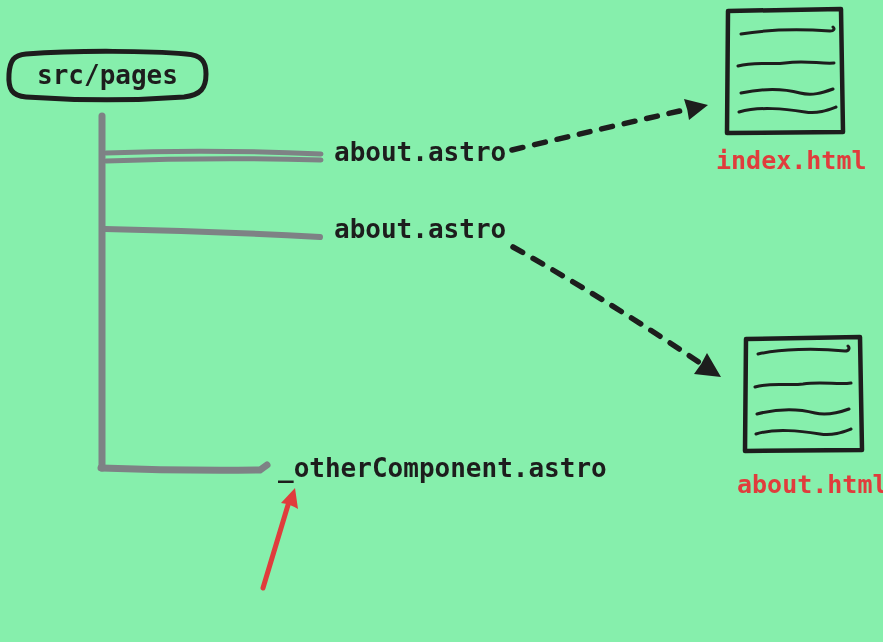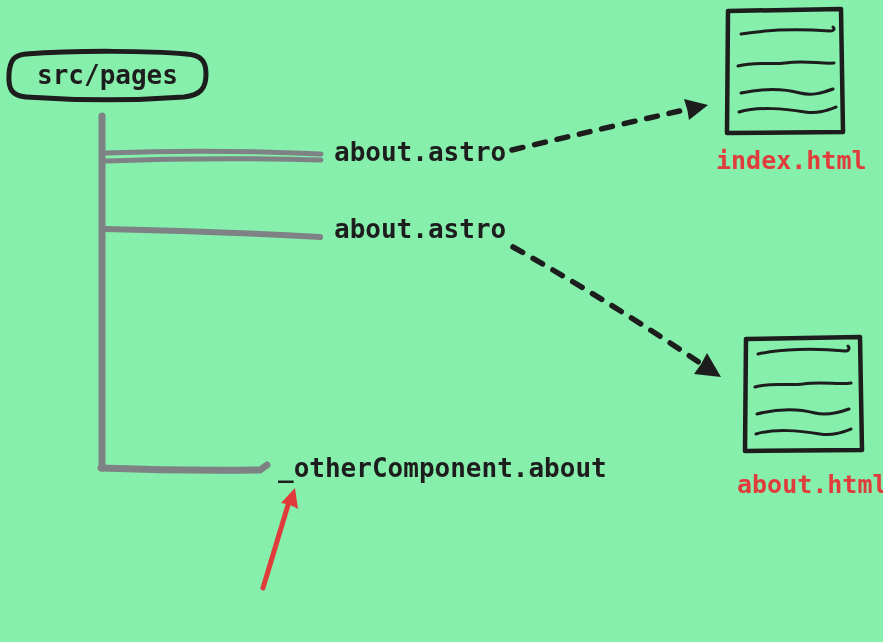--- a/index.html
+++ b/index.html
@@ -92,19 +92,19 @@
     <g>
       <path class="red-stroke" stroke-width="5" stroke-linecap="round" d="M 263 588 L 288 505"></path>
       <path class="red-fill" d="M 295 488 L 298 509 Q 290 504 281 503 Z"></path>
     </g>
   </svg>
 
   <div class="label folder-box-label">src/pages</div>
 
   <div class="label file-label file-index">about.astro</div>
   <div class="label file-label file-about">about.astro</div>
-  <div class="label file-label file-other">_otherComponent.about</div>
+  <div class="label file-label file-other">_otherComponent.astro</div>
 
   <div class="label output-label output-index">index.html</div>
   <div class="label output-label output-about">about.html</div>
 
 
 </div>
 
 </body></html>

